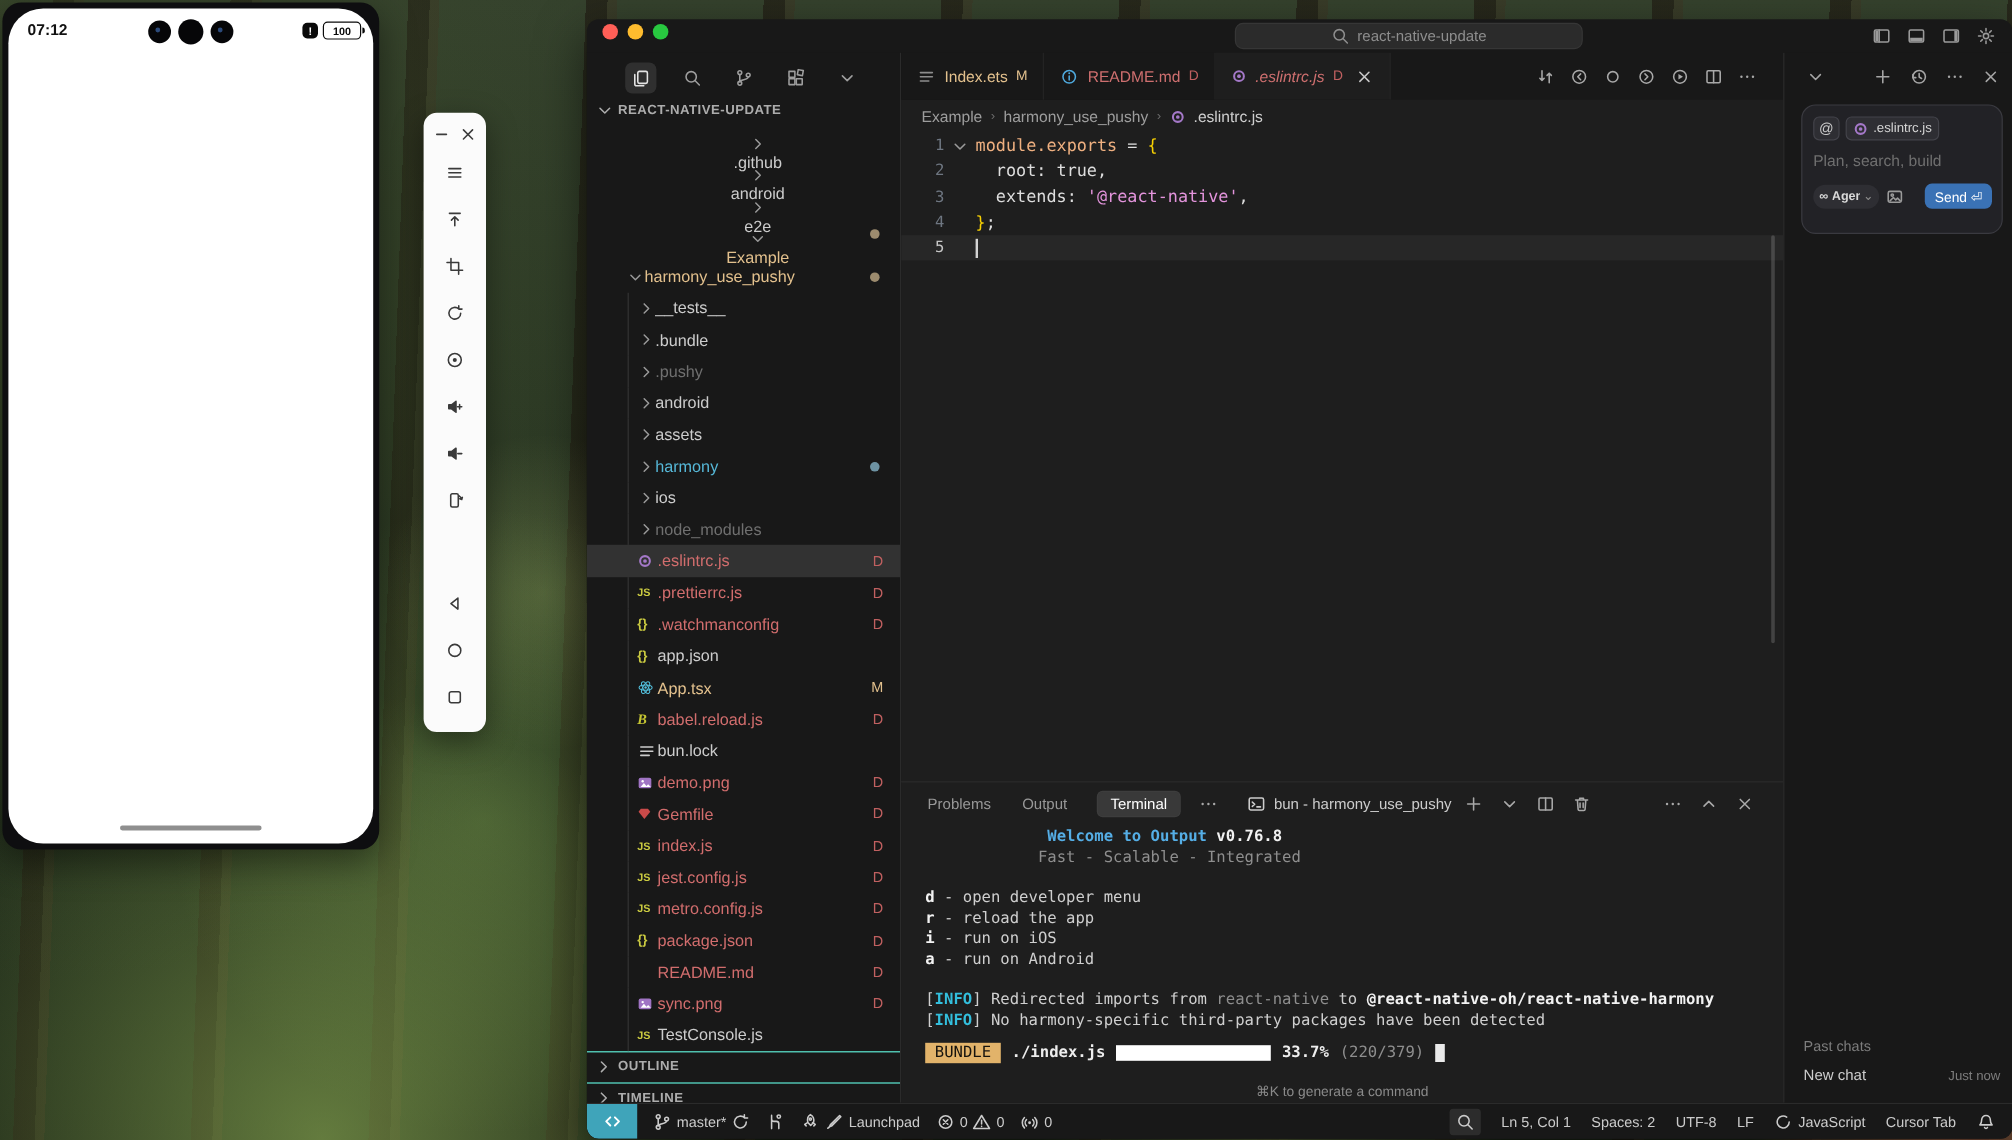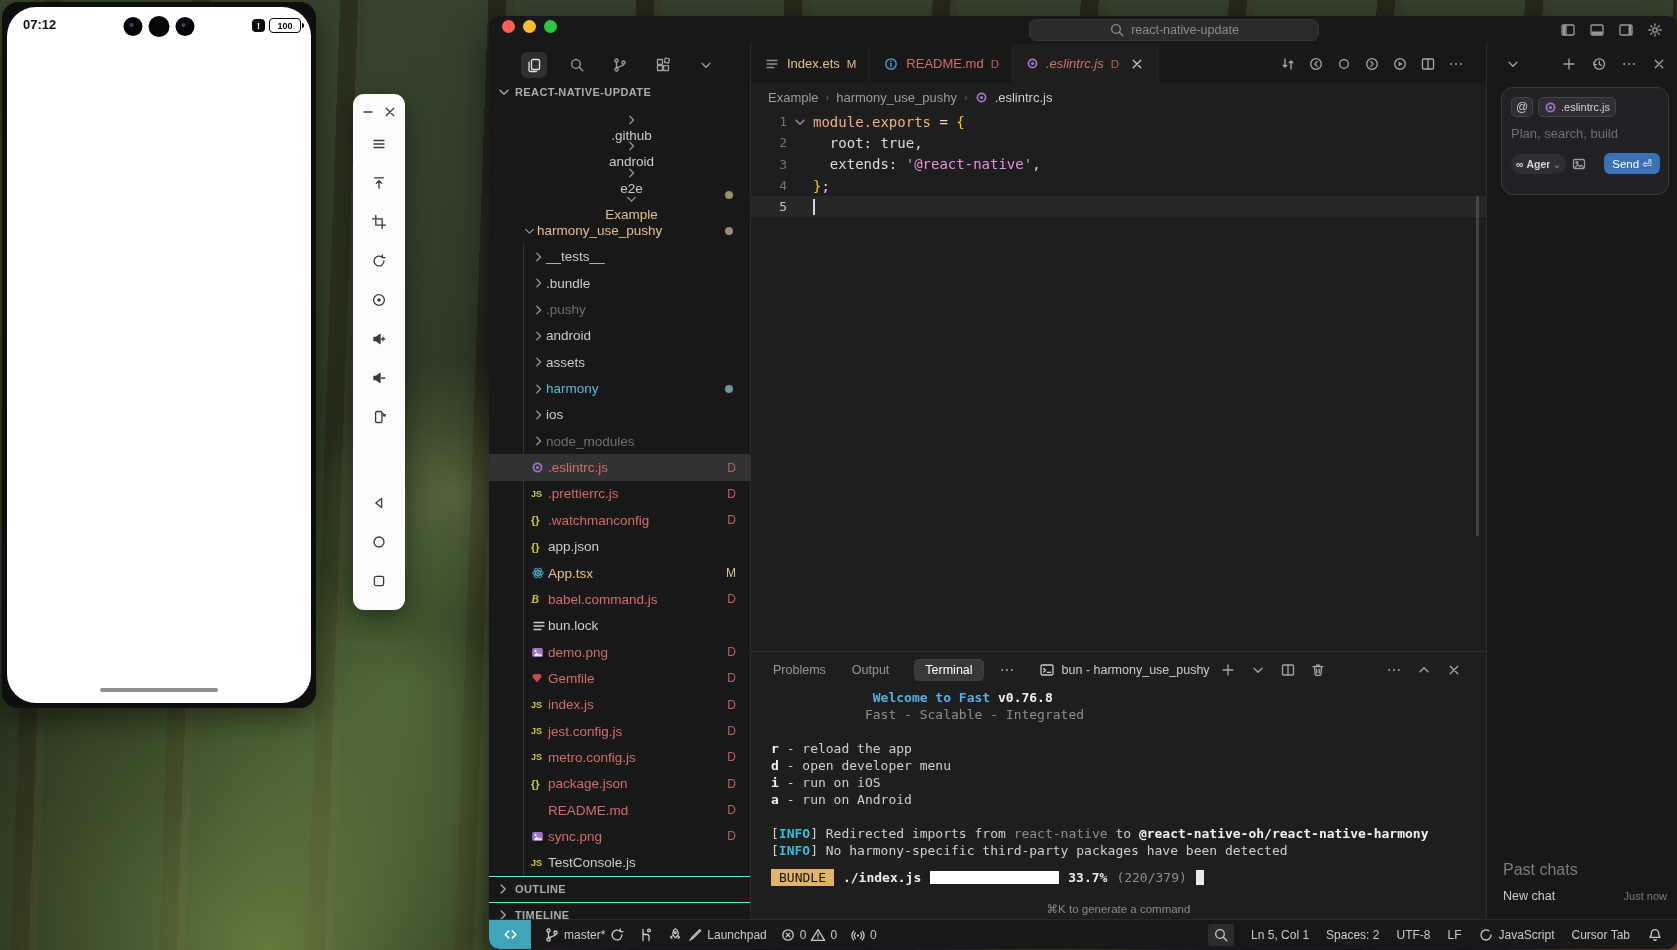--- a/index.html
+++ b/index.html
@@ -145,21 +145,21 @@
   .chip.at { width:22px; justify-content:center; font-size:12px; color:#c9c9c9; }
   .chat-ph { margin-top:9px; color:#6f6f6f; font-size:13px; }
   .chat-foot { margin-top:12px; display:flex; align-items:center; gap:5px; }
   .agent-pill { height:20px; background:#2e2e33; border-radius:10px; display:flex; align-items:center; gap:3px; padding:0 5px; color:#d8d8d8; font-size:10.5px; font-weight:bold; }
   .agent-pill .alabel { max-width:23px; overflow:hidden; white-space:nowrap; }
   .agent-pill .achev { color:#8e8e8e; font-weight:normal; }
   .imgic { color:#9a9a9a; }
   .send-btn { margin-left:auto; height:21px; background:#3a72b5; border-radius:6px; color:#fff; font-size:11.5px;
     display:flex; align-items:center; gap:4px; padding:0 8px; cursor:pointer; }
   .pastchats { position:absolute; left:16px; right:10px; bottom:16px; }
-  .pc-title { color:#7d7d7d; font-size:16px; }
+  .pc-title { color:#7d7d7d; font-size:12px; }
   .pc-row { margin-top:10px; display:flex; align-items:baseline; }
   .pc-new { color:#cdcdcd; font-size:12.5px; }
   .pc-time { margin-left:auto; color:#7d7d7d; font-size:11px; }
 
   
   .statusbar { position:absolute; left:0; right:0; bottom:0; height:30px; background:#181818; border-top:1px solid #2b2b2b;
     display:flex; align-items:center; font-size:12px; color:#cbcbcb; }
   .remote-box { width:42px; height:100%; background:#3fa4ba; color:#fff; display:flex; align-items:center; justify-content:center;
     border-radius:0 0 0 10px; flex:none; cursor:pointer; }
   .sb-item { display:flex; align-items:center; gap:4px; margin-left:13px; cursor:pointer; white-space:nowrap; }
@@ -519,21 +519,21 @@
                 <circle cx="8" cy="8" r="1.2" fill="#53c1de" stroke="none"></circle>
               </svg>
             </span>
             <span class="lbl c-gold">App.tsx</span>
             <span class="tbadge bM">M</span>
           </div>
           <div class="trow pl2 guide">
             <span class="ficon">
               <span class="icbabel">B</span>
             </span>
-            <span class="lbl c-red">babel.command.js</span>
+            <span class="lbl c-red">babel.reload.js</span>
             <span class="tbadge bD">D</span>
           </div>
           <div class="trow pl2 guide">
             <span class="ficon">
               <svg width="16" height="16" viewBox="0 0 16 16" fill="none" stroke="currentColor" stroke-width="1.3" stroke-linecap="round" stroke-linejoin="round">
                 <path d="M3 4.5h10M3 8h10M3 11.5h7"></path>
               </svg>
             </span>
             <span class="lbl c-normal">bun.lock</span>
           </div>
@@ -816,25 +816,25 @@
               </svg>
             </span>
           <span class="phd-ic ic" style="margin-right:0">
               <svg width="16" height="16" viewBox="0 0 16 16" fill="none" stroke="currentColor" stroke-width="1.3" stroke-linecap="round" stroke-linejoin="round">
                 <path d="M4.2 4.2l7.6 7.6M11.8 4.2l-7.6 7.6"></path>
               </svg>
             </span>
         </div>
         <div class="term-body">
           <div id="termlines">
-              <div class="t-line"><span class="tc-pl">             </span><span class="tc-blue">Welcome to Fast </span><span class="tc-wb">v0.76.8</span></div>
+              <div class="t-line"><span class="tc-pl">             </span><span class="tc-blue">Welcome to Output </span><span class="tc-wb">v0.76.8</span></div>
               <div class="t-line"><span class="tc-dim">            Fast - Scalable - Integrated</span></div>
               <div class="t-line"></div>
+              <div class="t-line"><span class="tc-wb">d</span><span class="tc-pl"> - open developer menu</span></div>
               <div class="t-line"><span class="tc-wb">r</span><span class="tc-pl"> - reload the app</span></div>
-              <div class="t-line"><span class="tc-wb">d</span><span class="tc-pl"> - open developer menu</span></div>
               <div class="t-line"><span class="tc-wb">i</span><span class="tc-pl"> - run on iOS</span></div>
               <div class="t-line"><span class="tc-wb">a</span><span class="tc-pl"> - run on Android</span></div>
               <div class="t-line"></div>
               <div class="t-line"><span class="tc-pl">[</span><span class="tc-cyan">INFO</span><span class="tc-pl">] Redirected imports from </span><span class="tc-dim">react-native</span><span class="tc-pl"> to </span><span class="tc-wb">@react-native-oh/react-native-harmony</span></div>
               <div class="t-line"><span class="tc-pl">[</span><span class="tc-cyan">INFO</span><span class="tc-pl">] No harmony-specific third-party packages have been detected</span></div>
             </div>
           <div class="bundle-row">
             <span class="bundle-badge">BUNDLE</span>
             <span class="bundle-path">./index.js</span>
             <span class="pbar"><span class="pbar-fill" id="pfill" style="width: 33.7%;"></span></span>

